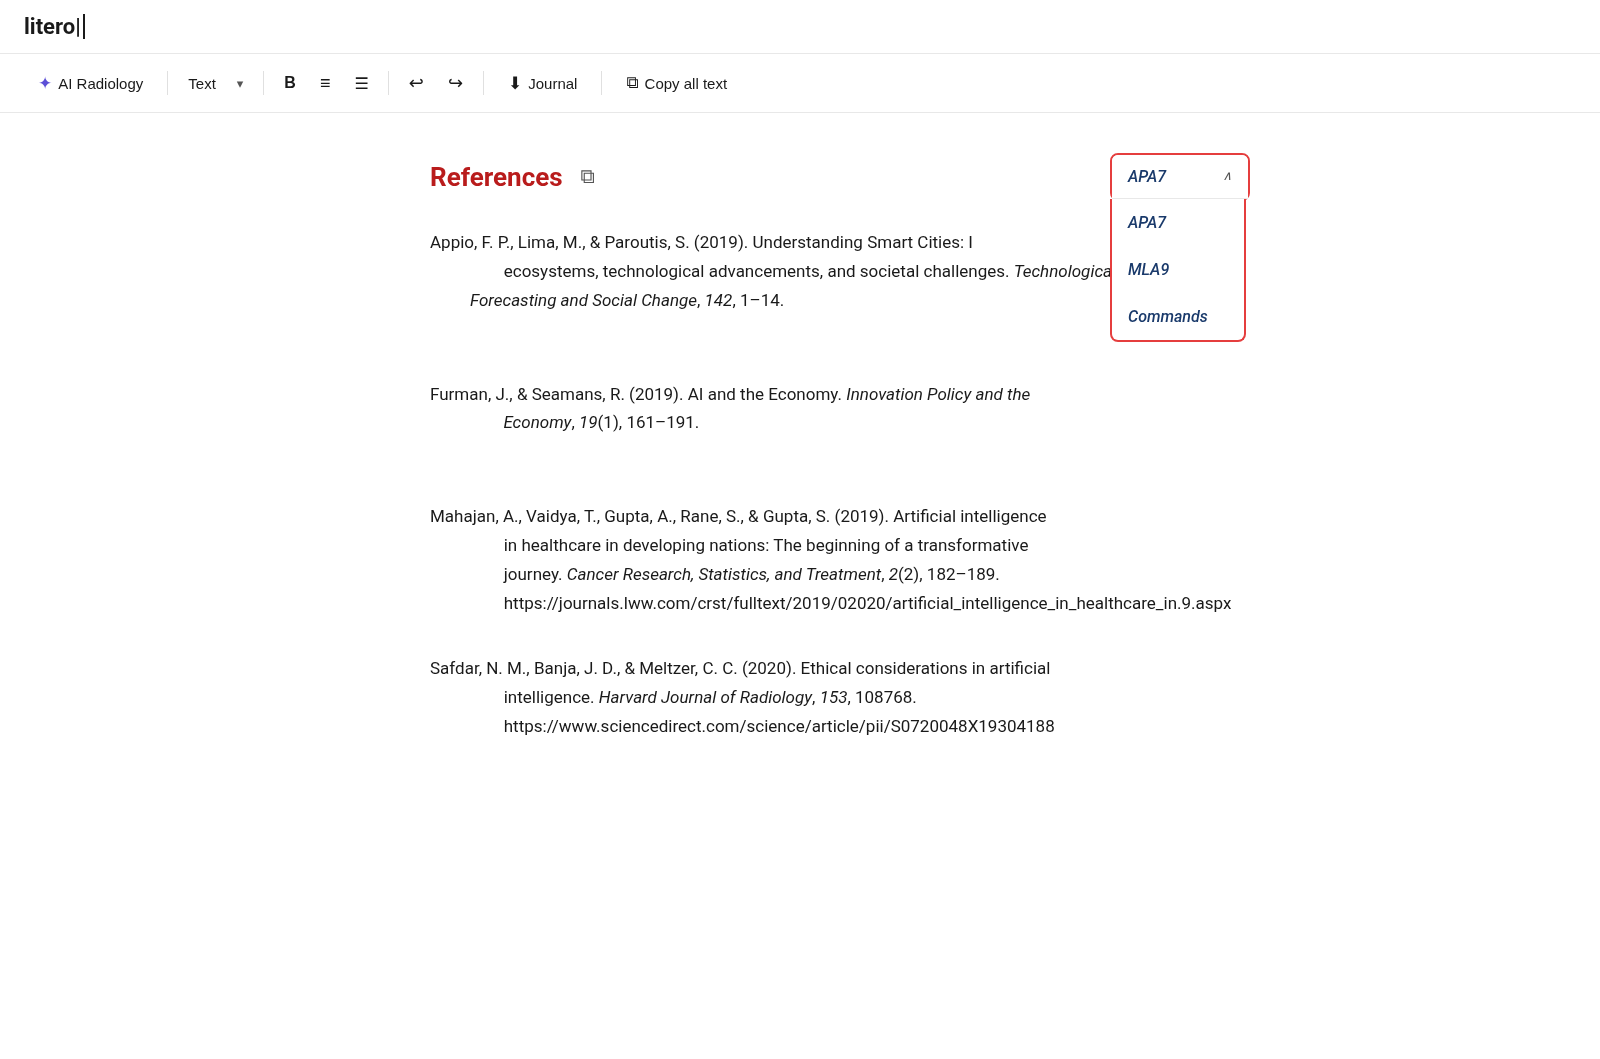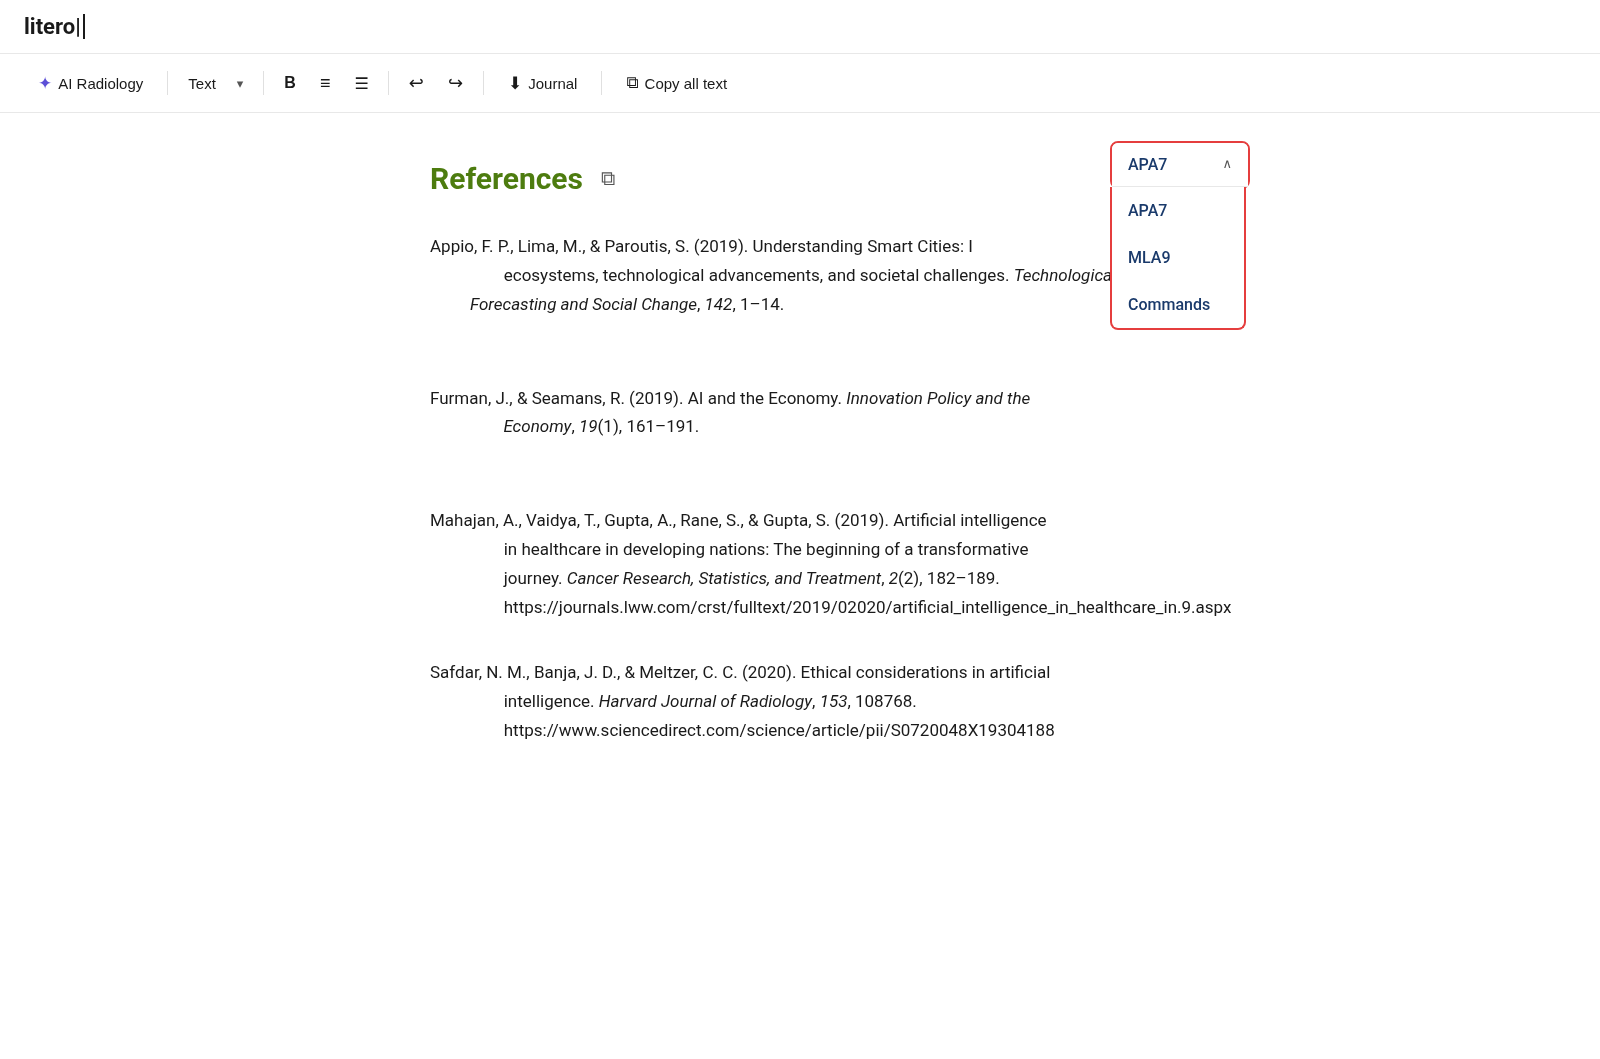--- a/index.html
+++ b/index.html
@@ -109,38 +109,39 @@
       position: relative;
     }
 
     .references-header {
       display: flex;
       align-items: center;
       gap: 14px;
       margin-bottom: 36px;
     }
     .references-title {
-      font-size: 30px;
+      font-size: 26px;
       font-weight: 700;
-      color: #4d7c0f;
+      color: #b91c1c;
     }
     .copy-icon-btn {
       background: none;
       border: none;
       cursor: pointer;
       padding: 4px;
       color: #555;
       font-size: 20px;
     }
 
     
     .citation-style-area {
       position: absolute;
       right: 0;
-      top: 28px;
+      top: 40px;
+      font-style: italic;
     }
 
     .citation-style-selector {
       border: 2px solid #e53e3e;
       border-radius: 8px;
       overflow: visible;
       background: #fff;
       width: 140px;
       position: relative;
       z-index: 10;

